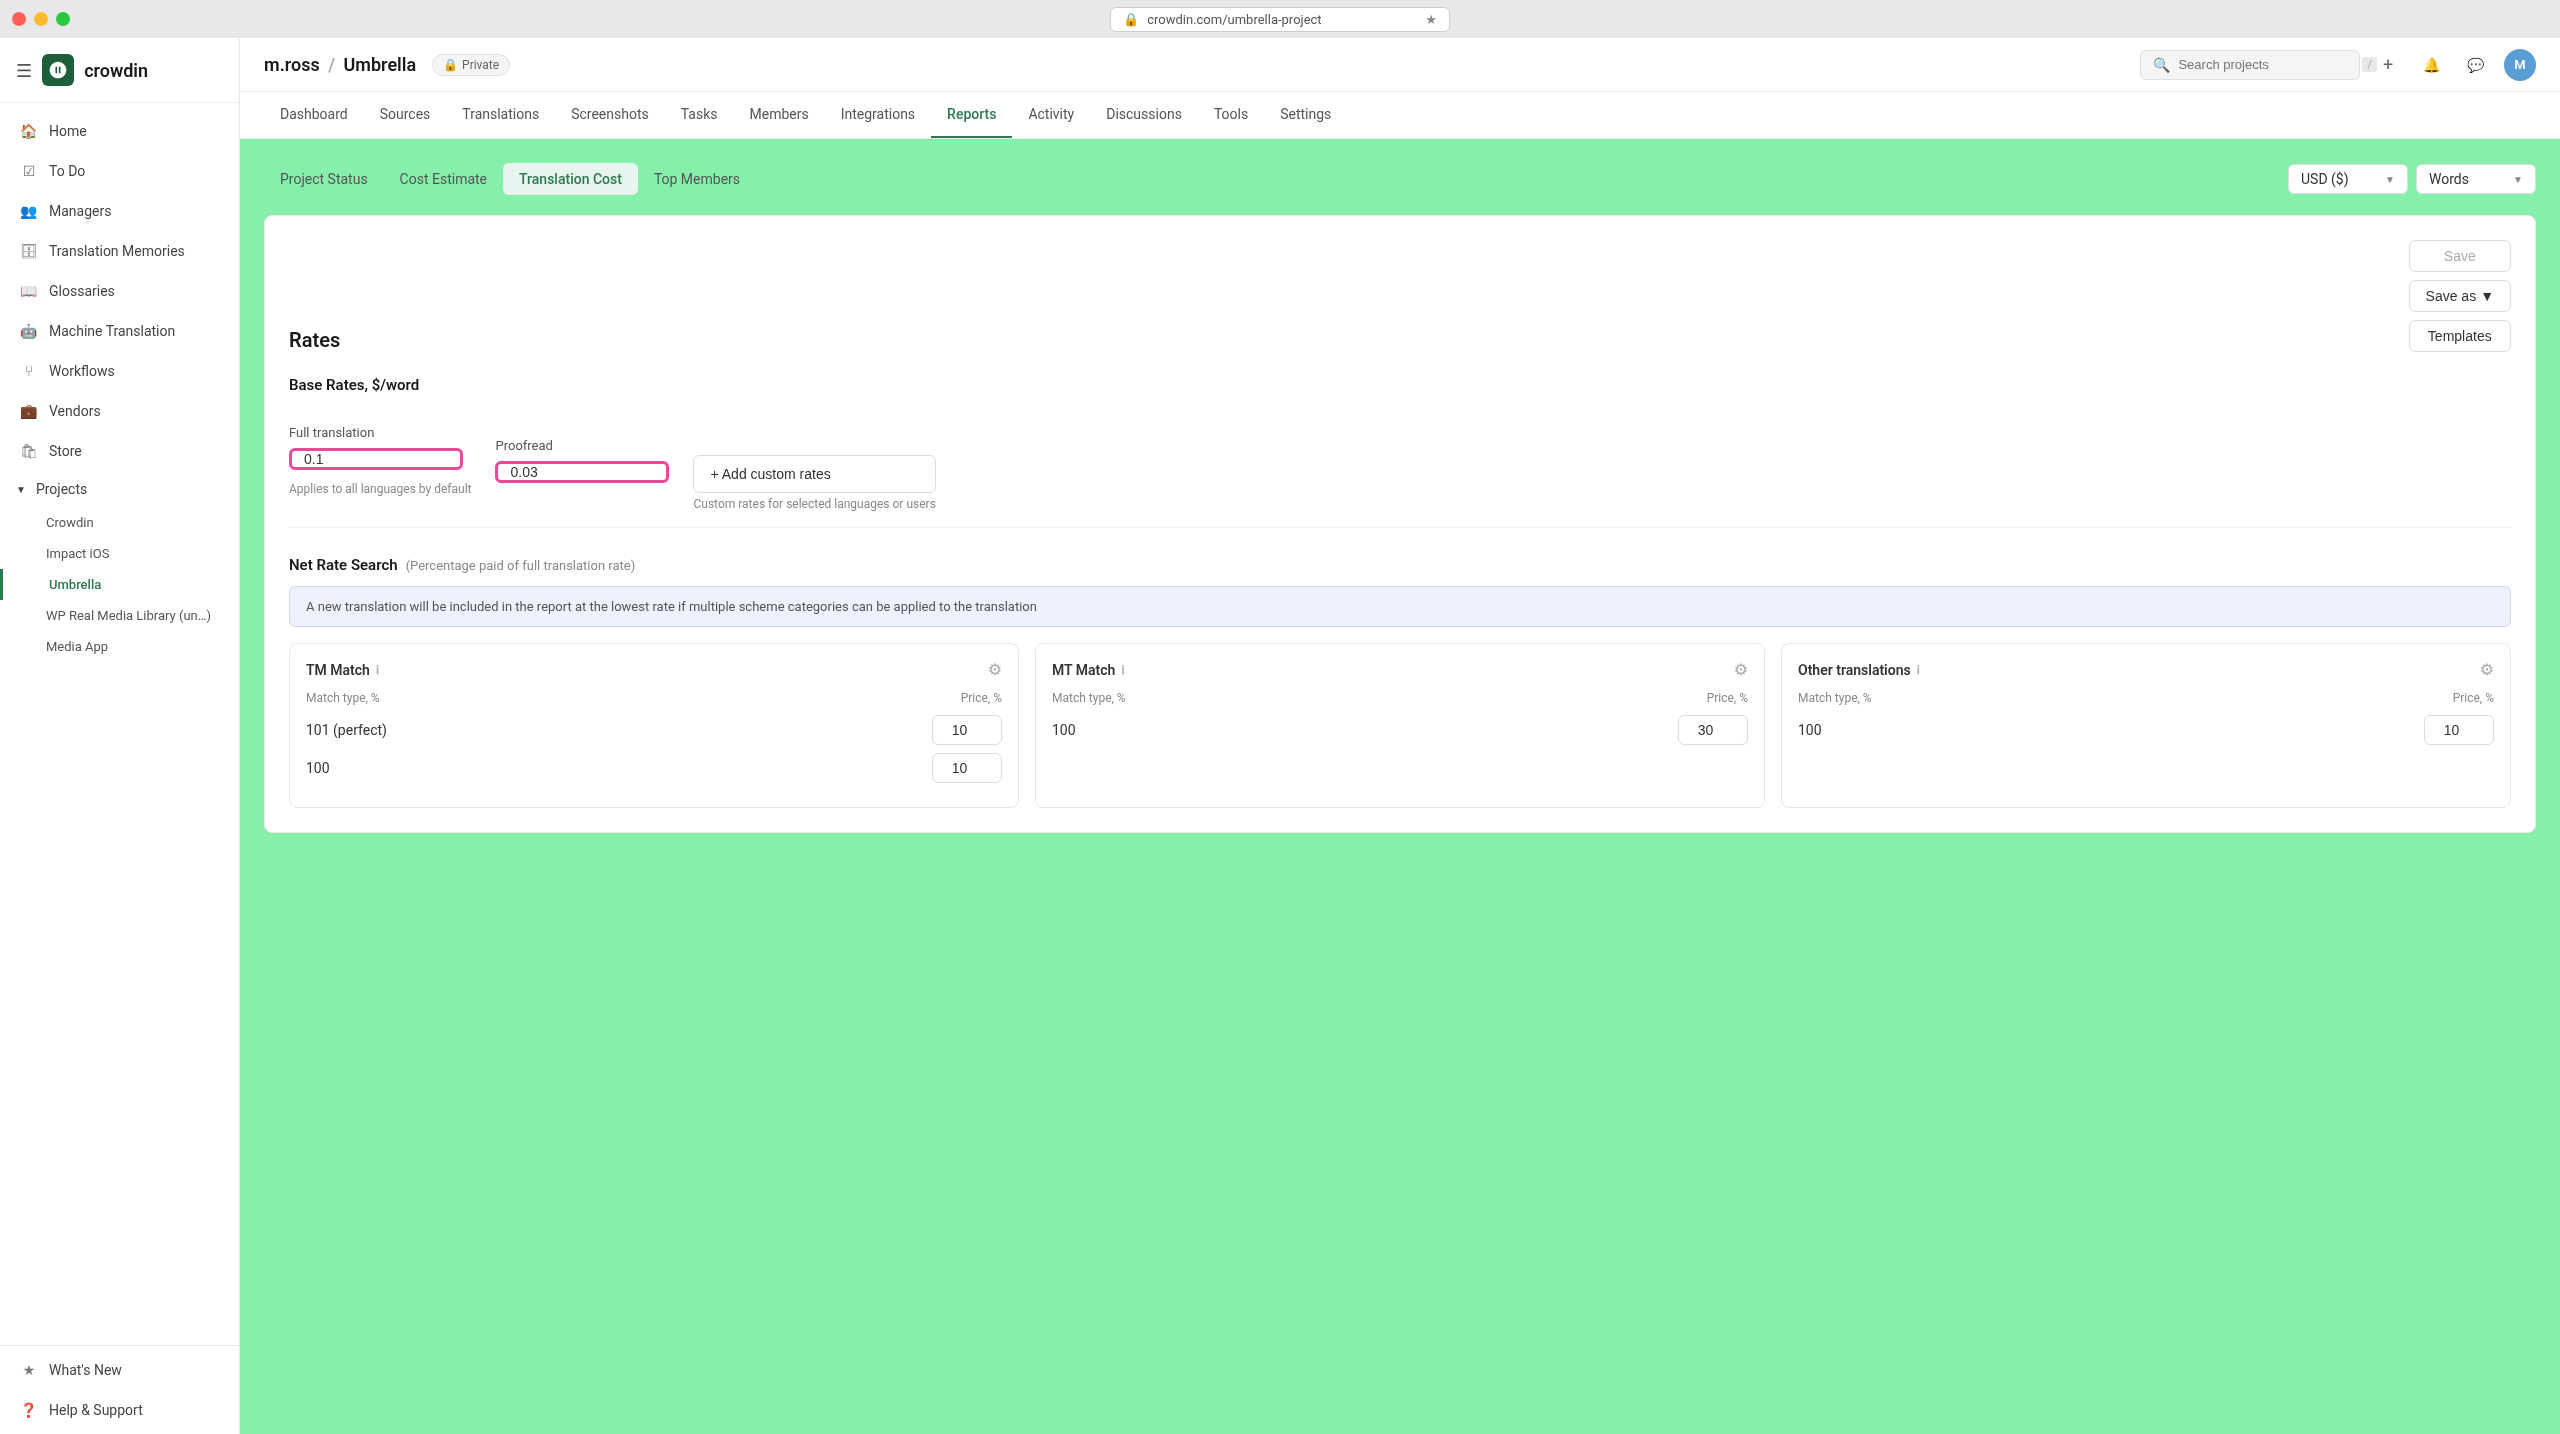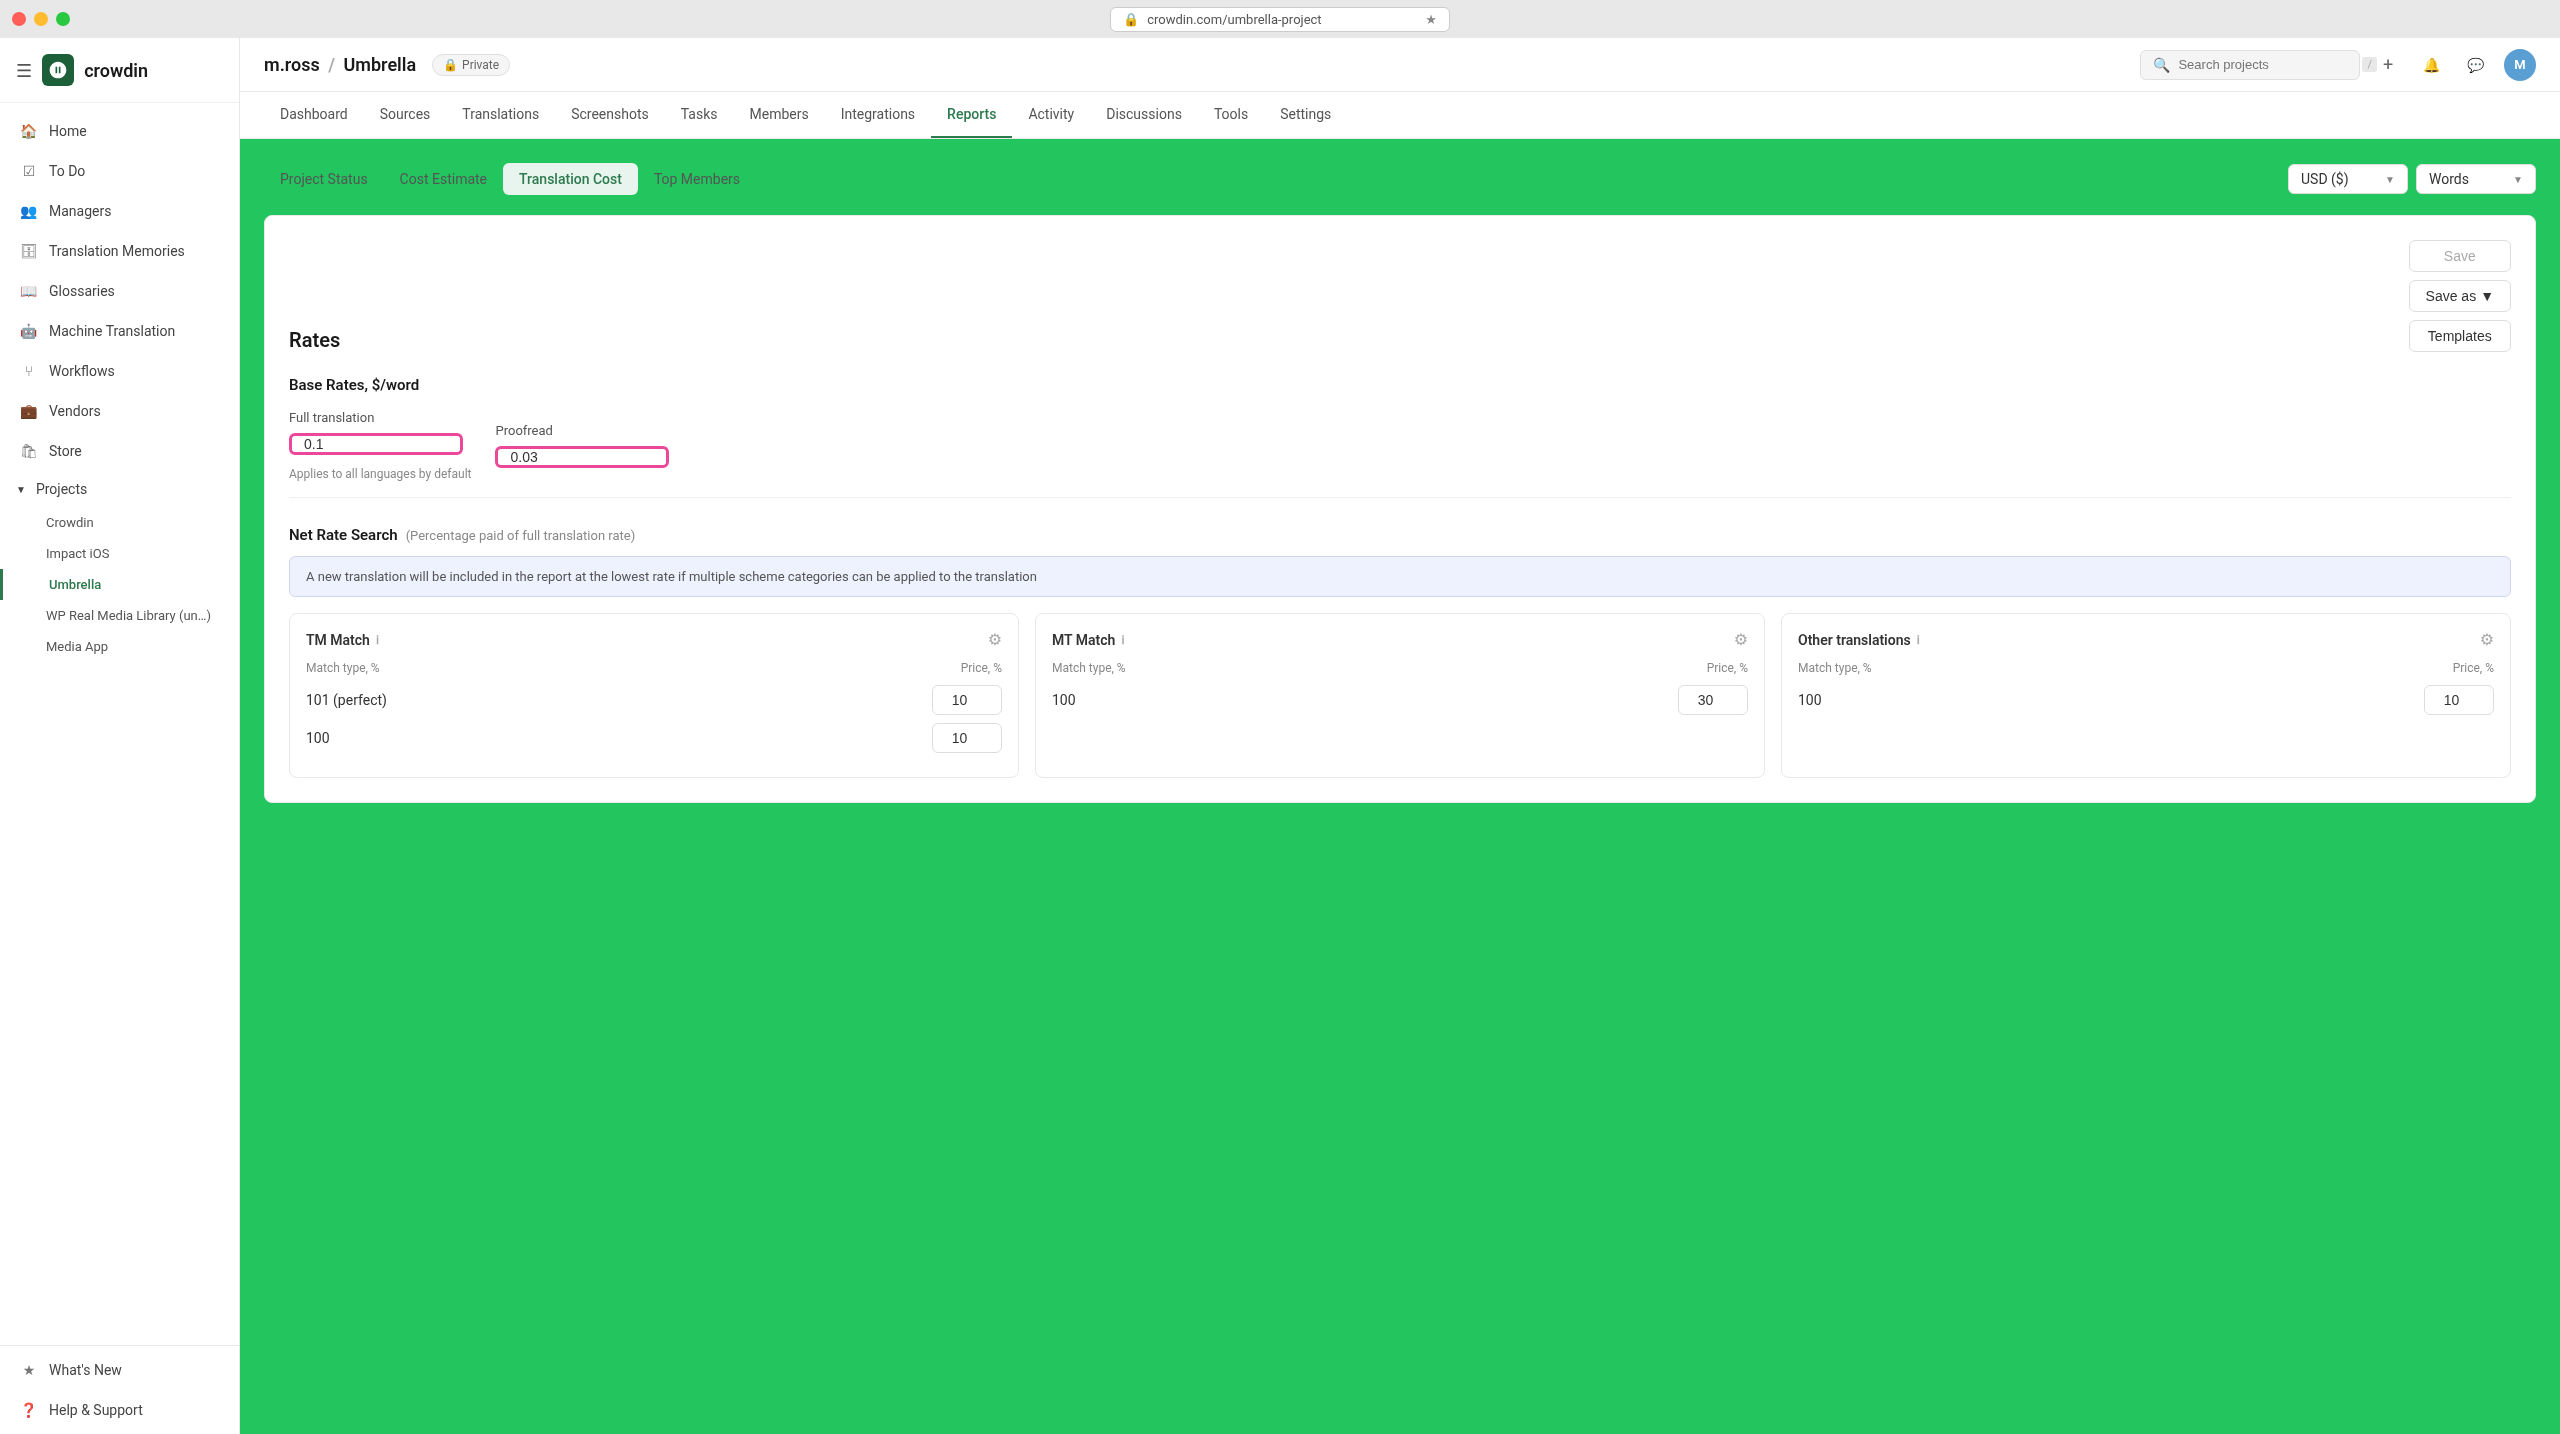--- a/index.html
+++ b/index.html
@@ -47,21 +47,21 @@
     .search-box .shortcut { color: #aaa; font-size: 11px; background: #e8e8e8; border-radius: 3px; padding: 1px 5px; }
     .topbar-icon { width: 32px; height: 32px; display: flex; align-items: center; justify-content: center; cursor: pointer; color: #666; border-radius: 50%; }
     .avatar { width: 32px; height: 32px; border-radius: 50%; background: #5a9fd4; display: flex; align-items: center; justify-content: center; color: #fff; font-size: 13px; font-weight: 600; cursor: pointer; }
 
     
     .subnav { display: flex; padding: 0 24px; border-bottom: 1px solid #e8e8e8; gap: 0; }
     .subnav-item { padding: 14px 16px; font-size: 14px; color: #555; cursor: pointer; border-bottom: 2px solid transparent; }
     .subnav-item.active { color: #2d7a4f; border-bottom-color: #2d7a4f; font-weight: 500; }
 
     
-    .content { flex: 1; overflow-y: auto; padding: 24px; background: #22c55e; }
+    .content { flex: 1; overflow-y: auto; padding: 24px; background: #86efac; }
 
     
     .report-tabs-bar { display: flex; align-items: center; margin-bottom: 20px; gap: 0; }
     .report-tab { padding: 8px 16px; font-size: 14px; color: #555; cursor: pointer; border-radius: 6px; }
     .report-tab.active { background: #e8f5ee; color: #2d7a4f; font-weight: 500; }
     .report-tabs-right { margin-left: auto; display: flex; align-items: center; gap: 8px; }
     .select-box { display: flex; align-items: center; gap: 4px; border: 1px solid #ddd; border-radius: 6px; padding: 6px 12px; font-size: 14px; color: #333; background: #fff; cursor: pointer; min-width: 120px; justify-content: space-between; }
     .select-box .chevron { color: #888; font-size: 10px; }
 
     
@@ -279,20 +279,25 @@
           <div class="base-rates-row">
             <div class="rate-field">
               <label class="rate-label">Full translation</label>
               <input type="number" class="rate-input" value="0.1" style="">
               <span class="rate-hint">Applies to all languages by default</span>
             </div>
             <div class="rate-field">
               <label class="rate-label">Proofread</label>
               <input type="number" class="rate-input" value="0.03" style="">
             </div>
+            <div style="display:flex;flex-direction:column;">
+              <div style="height:21px;"></div>
+              <button class="add-custom-btn">+ Add custom rates</button>
+              <span class="custom-hint" style="margin-top:4px;">Custom rates for selected languages or users</span>
+            </div>
           </div>
         </div>
 
         <div class="divider"></div>
 
         <div class="net-rate-section">
           <div class="net-rate-header">
             <span class="net-rate-title">Net Rate Search</span>
             <span class="net-rate-subtitle">(Percentage paid of full translation rate)</span>
           </div>

